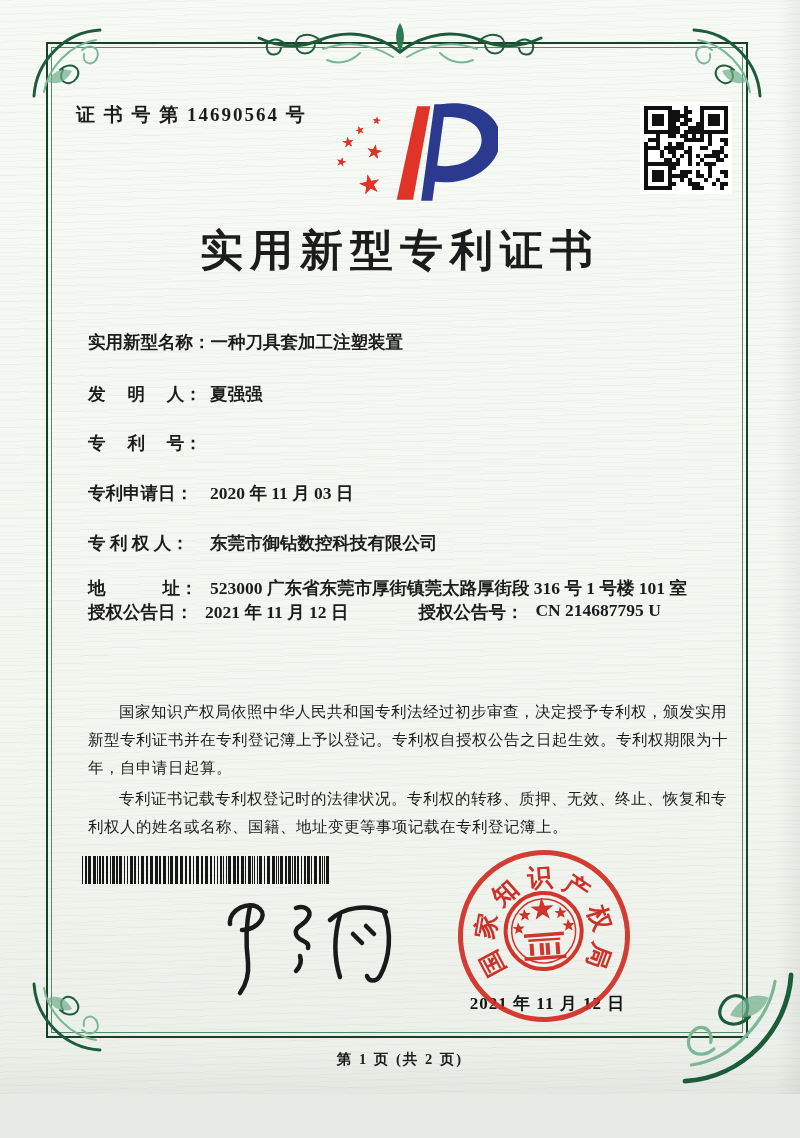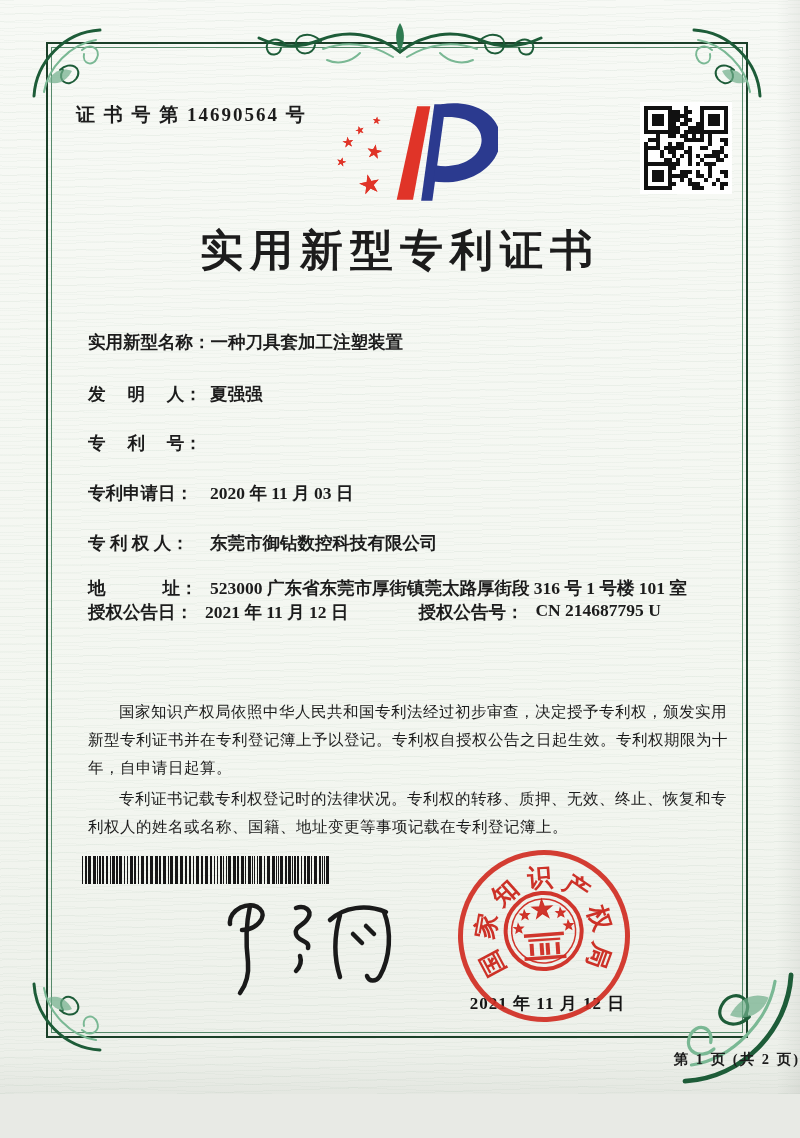--- a/index.html
+++ b/index.html
@@ -50,21 +50,21 @@
   .signer .name{margin-top:14px;}
   .signature{position:absolute; left:188px; top:884px; width:220px; height:115px;}
   .seal-date{position:absolute; left:455px; top:992px; width:185px; text-align:center;
     font-size:17px; font-weight:700; letter-spacing:1px; color:#151515;}
   .seal{position:absolute; left:458px; top:850px; width:172px; height:172px; transform:rotate(-4deg);}
   .seal-ring{position:absolute; inset:0; border:5px solid rgba(208,44,34,0.92); border-radius:50%;}
   .seal-char{position:absolute; left:50%; top:50%; width:30px; height:30px; margin:-15px 0 0 -15px;
     display:flex; align-items:center; justify-content:center;
     font-size:25px; font-weight:700; color:rgba(202,38,28,0.95);}
   .seal-emblem{position:absolute; left:50%; top:47%; transform:translate(-50%,-50%);}
-  .page-number{position:absolute; left:0; right:0; top:1050px; text-align:right; font-size:14.5px; font-weight:600; letter-spacing:2px;}
+  .page-number{position:absolute; left:0; right:0; top:1050px; text-align:center; font-size:14.5px; font-weight:600; letter-spacing:2px;}
   .back-note{position:absolute; left:0; right:0; top:1096px; text-align:center; font-size:15.5px; font-weight:600; letter-spacing:3px;margin-top:43px;}
   .green-stroke-d{stroke:#1d5c38; fill:none; stroke-linecap:round;}
   .green-stroke-l{stroke:#7ab894; fill:none; stroke-linecap:round;}
   .sig-stroke{stroke:#1a1a1a; fill:none; stroke-width:4.5; stroke-linecap:round; stroke-linejoin:round;}
 </style>
 </head>
 <body>
 
 <div class="page">
 

